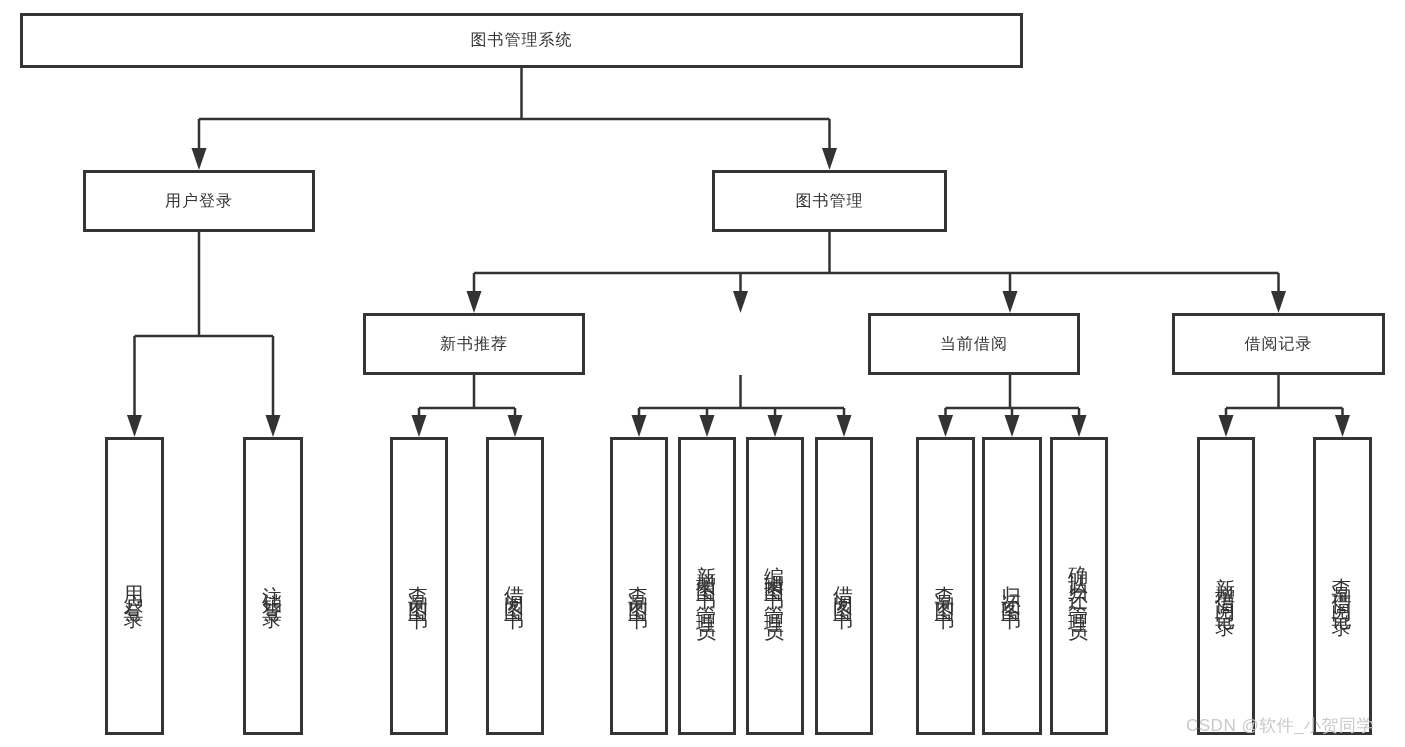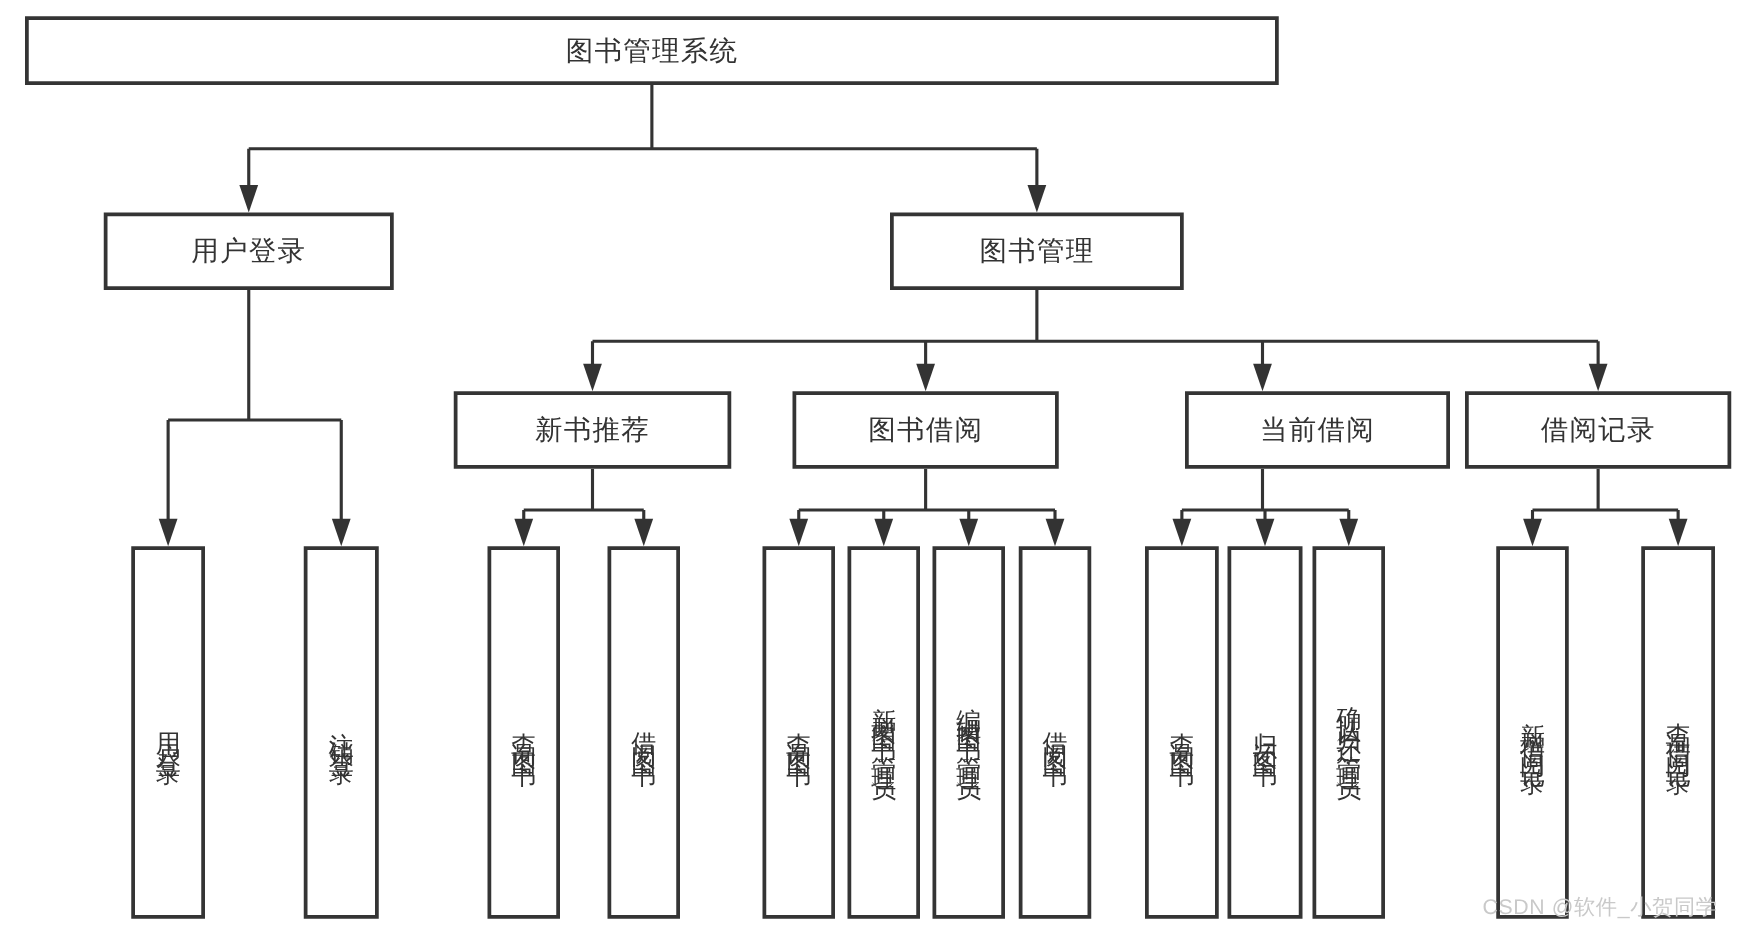--- a/index.html
+++ b/index.html
@@ -18,31 +18,31 @@
     width: 1405px; height: 747px;
   }
   .node {
     position: absolute;
     background: #ffffff;
     border: 3px solid #343434;
     box-sizing: border-box;
     display: flex;
     align-items: center;
     justify-content: center;
-    font-size: 22px;
+    font-size: 16px;
     letter-spacing: 1px;
     white-space: nowrap;
   }
   .node.root  { left: 20px;  top: 13px;  width: 1003px; height: 55px; }
   .node.lvl2a { left: 83px;  top: 170px; width: 232px;  height: 62px; }
   .node.lvl2b { left: 712px; top: 170px; width: 235px;  height: 62px; }
   .node.lvl3  { top: 313px; height: 62px; }
   .node.l3a { left: 363px;  width: 222px; }
   .node.l3b { left: 634px;  width: 213px; }
-  .node.l3c { left: 948px;  width: 212px; }
+  .node.l3c { left: 868px;  width: 212px; }
   .node.l3d { left: 1172px; width: 213px; }
   .node.leaf {
     top: 437px;
     height: 298px;
     writing-mode: vertical-rl;
     text-orientation: mixed;
     letter-spacing: 8px;
     font-size: 20px;
     white-space: normal;
   }
@@ -114,21 +114,20 @@
       <polygon points="1335,415 1350,415 1342.5,437"></polygon>
     </g>
   </svg>
 
   <div class="node root">图书管理系统</div>
 
   <div class="node lvl2a">用户登录</div>
   <div class="node lvl2b">图书管理</div>
 
   <div class="node lvl3 l3a">新书推荐</div>
-  <div class="node lvl3 l3b">图书借阅</div>
   <div class="node lvl3 l3c">当前借阅</div>
   <div class="node lvl3 l3d">借阅记录</div>
 
   <div class="node leaf p01">用户登录</div>
   <div class="node leaf p02">注销登录</div>
 
   <div class="node leaf p03">查询图书</div>
   <div class="node leaf p04">借阅图书</div>
 
   <div class="node leaf p05">查询图书</div>

